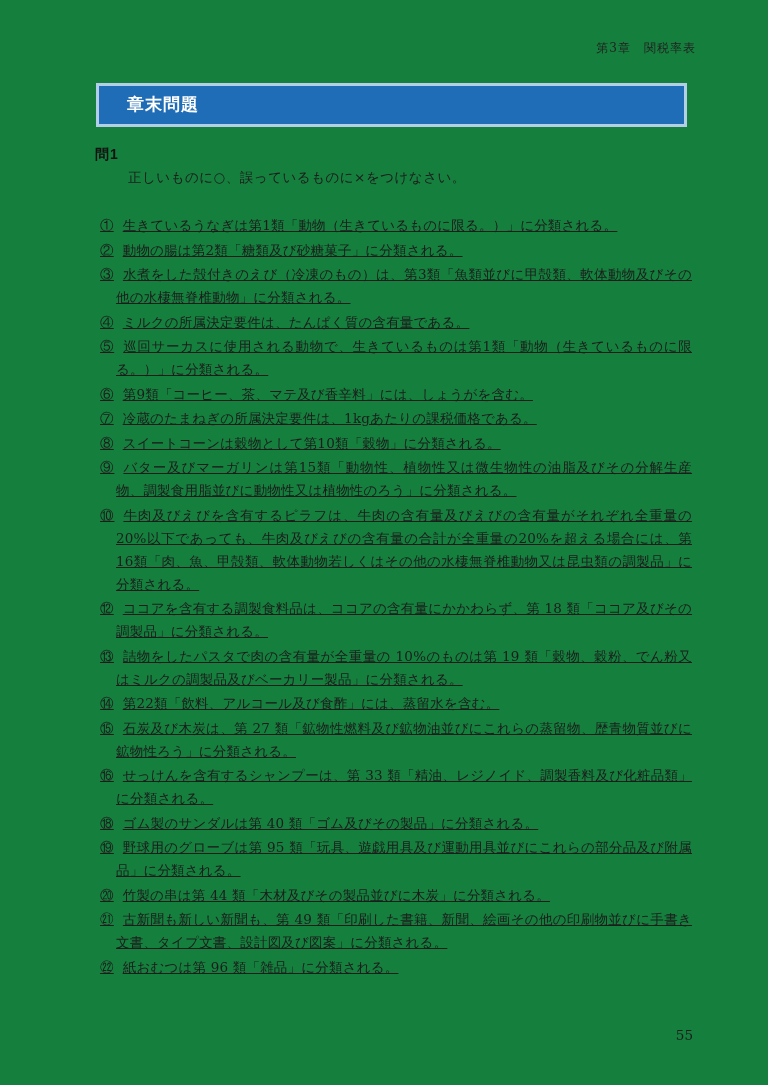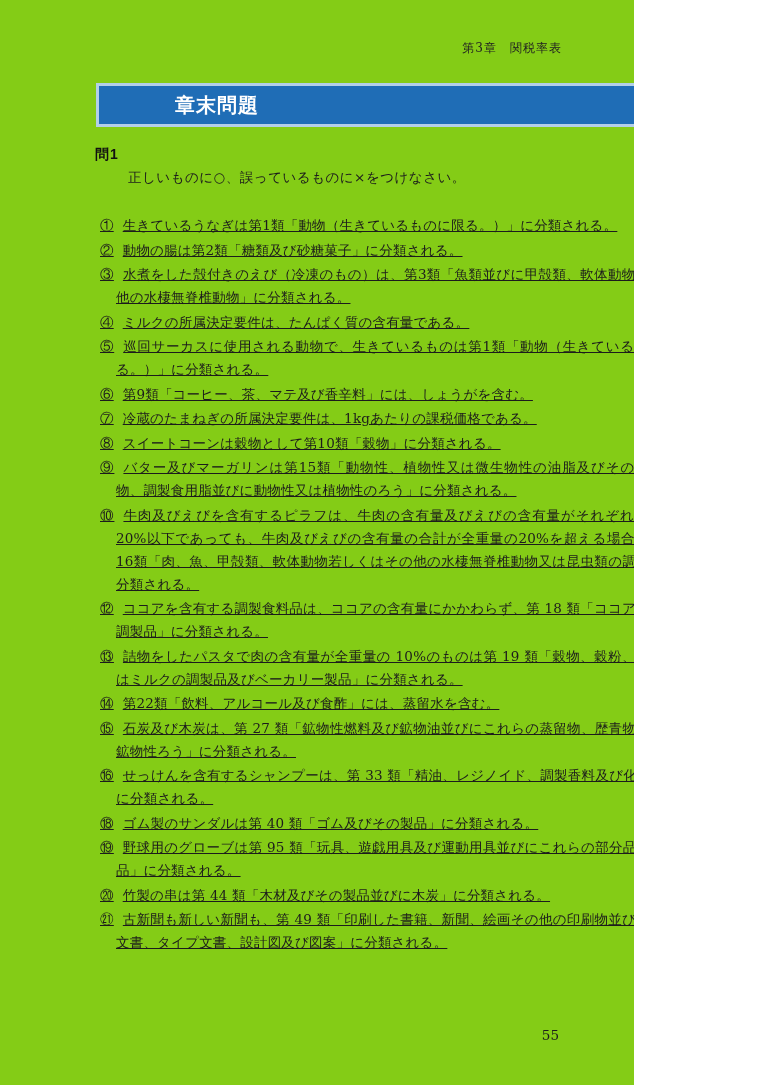--- a/index.html
+++ b/index.html
@@ -2,23 +2,23 @@
 <html lang="ja"><head>
 <meta charset="utf-8">
 <style>
   html, body {
     margin: 0;
     padding: 0;
     background: #ffffff;
   }
   .page {
     position: relative;
-    width: 634px;
+    width: 768px;
     height: 1085px;
-    background: #84cc16;
+    background: #15803d;
     overflow: hidden;
     font-family: "DejaVu Serif", "Liberation Serif", serif;
     color: #1c1c1c;
   }
   .chapter-header {
     position: absolute;
     top: 40px;
     right: 72px;
     font-size: 12px;
     letter-spacing: 1px;
@@ -31,25 +31,24 @@
     top: 83px;
     width: 585px;
     height: 38px;
     background: #1f6db6;
     border: 3px solid #b3cfe8;
   }
   .banner-title {
     color: #ffffff;
     font-family: "Liberation Sans", "DejaVu Sans", sans-serif;
     font-weight: bold;
-    font-size: 20px;
+    font-size: 17px;
     line-height: 38px;
     padding-left: 28px;
     letter-spacing: 1px;
-    margin-left: 48px;
   }
   .question-label {
     position: absolute;
     left: 95px;
     top: 146px;
     font-family: "Liberation Sans", "DejaVu Sans", sans-serif;
     font-weight: bold;
     font-size: 14px;
     color: #111;
     letter-spacing: 1px;
@@ -117,17 +116,18 @@
       <div class="item"><span class="num">⑩</span><span class="itext">牛肉及びえびを含有するピラフは、牛肉の含有量及びえびの含有量がそれぞれ全重量の 20%以下であっても、牛肉及びえびの含有量の合計が全重量の20%を超える場合には、第16類「肉、魚、甲殻類、軟体動物若しくはその他の水棲無脊椎動物又は昆虫類の調製品」に分類される。</span></div>
       <div class="item"><span class="num">⑫</span><span class="itext">ココアを含有する調製食料品は、ココアの含有量にかかわらず、第 18 類「ココア及びその調製品」に分類される。</span></div>
       <div class="item"><span class="num">⑬</span><span class="itext">詰物をしたパスタで肉の含有量が全重量の 10%のものは第 19 類「穀物、穀粉、でん粉又はミルクの調製品及びベーカリー製品」に分類される。</span></div>
       <div class="item"><span class="num">⑭</span><span class="itext">第22類「飲料、アルコール及び食酢」には、蒸留水を含む。</span></div>
       <div class="item"><span class="num">⑮</span><span class="itext">石炭及び木炭は、第 27 類「鉱物性燃料及び鉱物油並びにこれらの蒸留物、歴青物質並びに鉱物性ろう」に分類される。</span></div>
       <div class="item"><span class="num">⑯</span><span class="itext">せっけんを含有するシャンプーは、第 33 類「精油、レジノイド、調製香料及び化粧品類」に分類される。</span></div>
       <div class="item"><span class="num">⑱</span><span class="itext">ゴム製のサンダルは第 40 類「ゴム及びその製品」に分類される。</span></div>
       <div class="item"><span class="num">⑲</span><span class="itext">野球用のグローブは第 95 類「玩具、遊戯用具及び運動用具並びにこれらの部分品及び附属品」に分類される。</span></div>
       <div class="item"><span class="num">⑳</span><span class="itext">竹製の串は第 44 類「木材及びその製品並びに木炭」に分類される。</span></div>
       <div class="item"><span class="num">㉑</span><span class="itext">古新聞も新しい新聞も、第 49 類「印刷した書籍、新聞、絵画その他の印刷物並びに手書き文書、タイプ文書、設計図及び図案」に分類される。</span></div>
+      <div class="item"><span class="num">㉒</span><span class="itext">紙おむつは第 96 類「雑品」に分類される。</span></div>
     </div>
 
   <div class="page-number">55</div>
 
 </div>
 
 </body></html>

